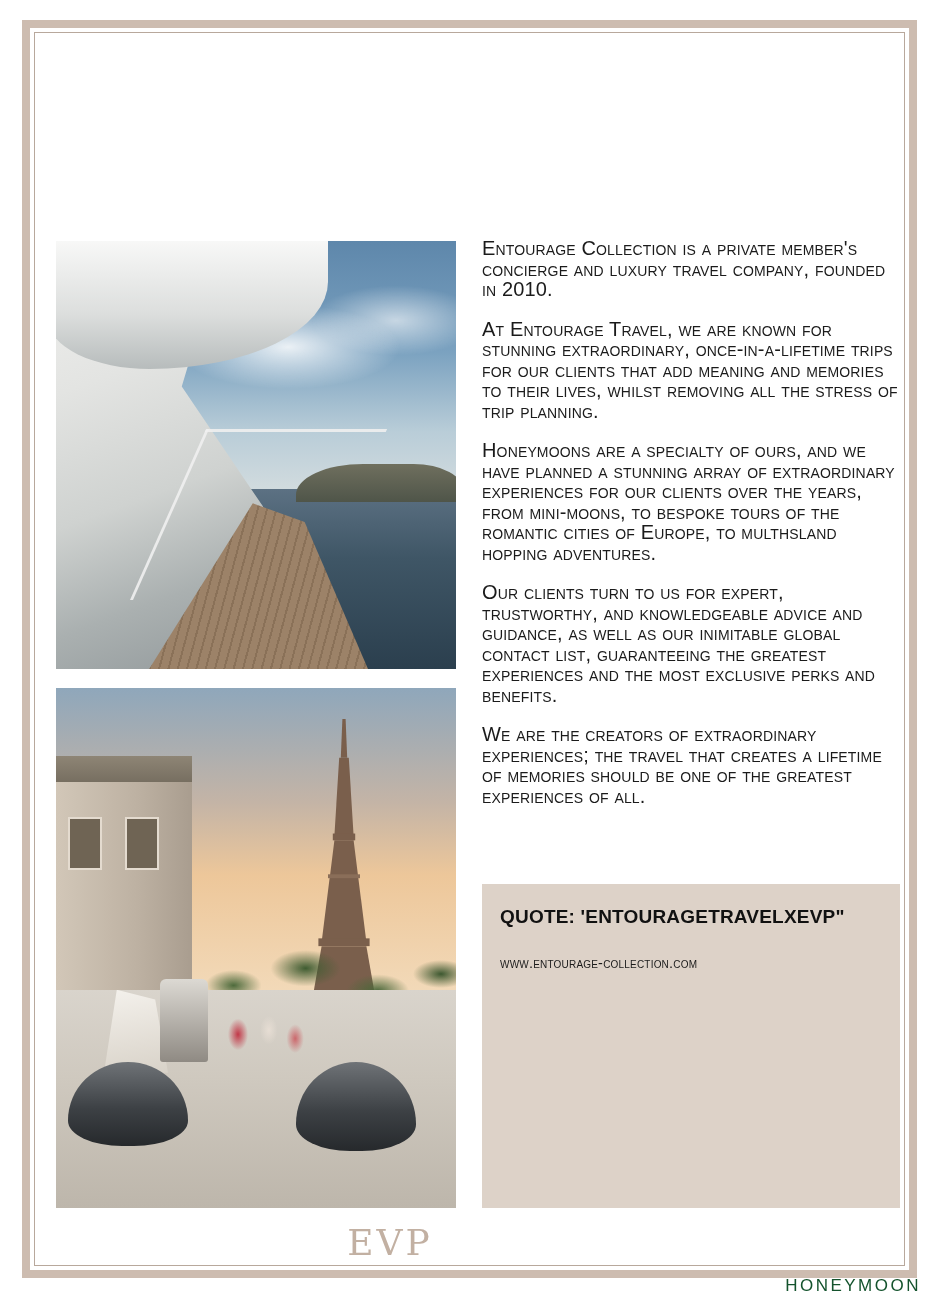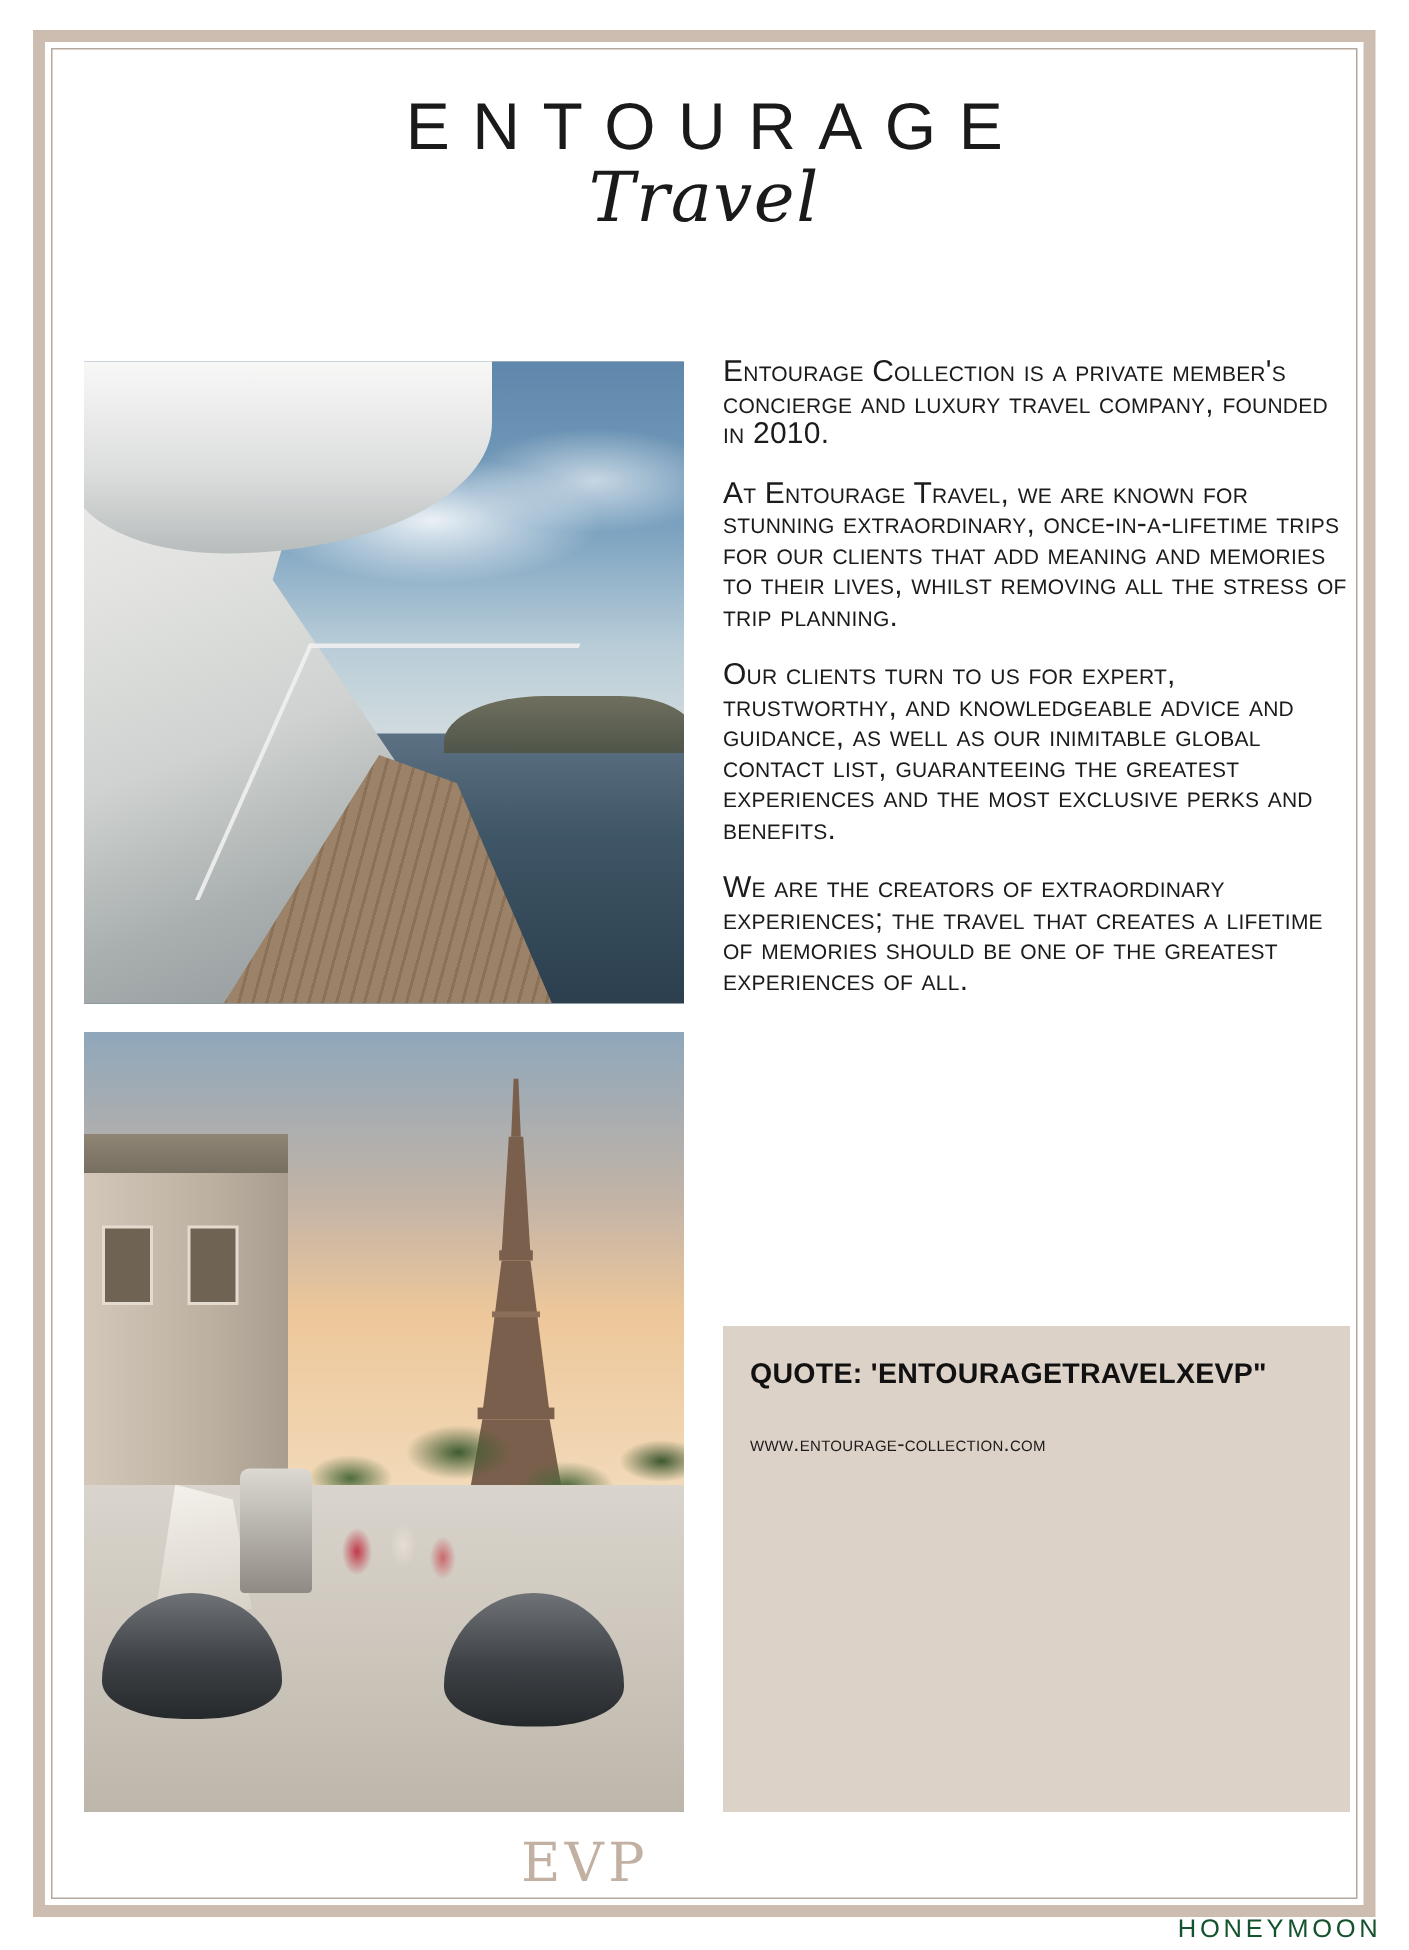--- a/index.html
+++ b/index.html
@@ -264,24 +264,20 @@
   }
 </style>
 </head>
 <body>
 
 <div class="page">
 
   <div class="outer-border"></div>
   <div class="inner-border"></div>
 
-  <div class="masthead">
-    <div class="brand-word">ENTOURAGE</div>
-    <div class="brand-script">Travel</div>
-  </div>
 
   <div class="img-yacht">
     <div class="yacht-sky"></div>
     <div class="yacht-sea"></div>
     <div class="yacht-land"></div>
     <div class="yacht-hull"></div>
     <div class="yacht-canopy"></div>
     <div class="yacht-deck"></div>
     <div class="yacht-rail"></div>
   </div>
@@ -308,20 +304,21 @@
     <div class="napkin"></div>
     <div class="ice-bucket"></div>
     <div class="glassware"></div>
     <div class="cloche-a"></div>
     <div class="cloche-b"></div>
   </div>
 
   <div class="copy">
     <p>Entourage Collection is a private member's concierge and luxury travel company, founded in 2010.</p>
     <p>At Entourage Travel, we are known for stunning extraordinary, once-in-a-lifetime trips for our clients that add meaning and memories to their lives, whilst removing all the stress of trip planning.</p>
+    <p>Honeymoons are a specialty of ours, and we have planned a stunning array of extraordinary experiences for our clients over the years, from mini-moons, to bespoke tours of the romantic cities of Europe, to multhsland hopping adventures.</p>
     <p>Our clients turn to us for expert, trustworthy, and knowledgeable advice and guidance, as well as our inimitable global contact list, guaranteeing the greatest experiences and the most exclusive perks and benefits.</p>
     <p>We are the creators of extraordinary experiences; the travel that creates a lifetime of memories should be one of the greatest experiences of all.</p>
   </div>
 
   <div class="panel">
     <div class="panel-title">QUOTE: 'ENTOURAGETRAVELXEVP"</div>
     <div class="panel-line">www.entourage-collection.com</div>
   </div>
 
   <div class="evp">EVP</div>

